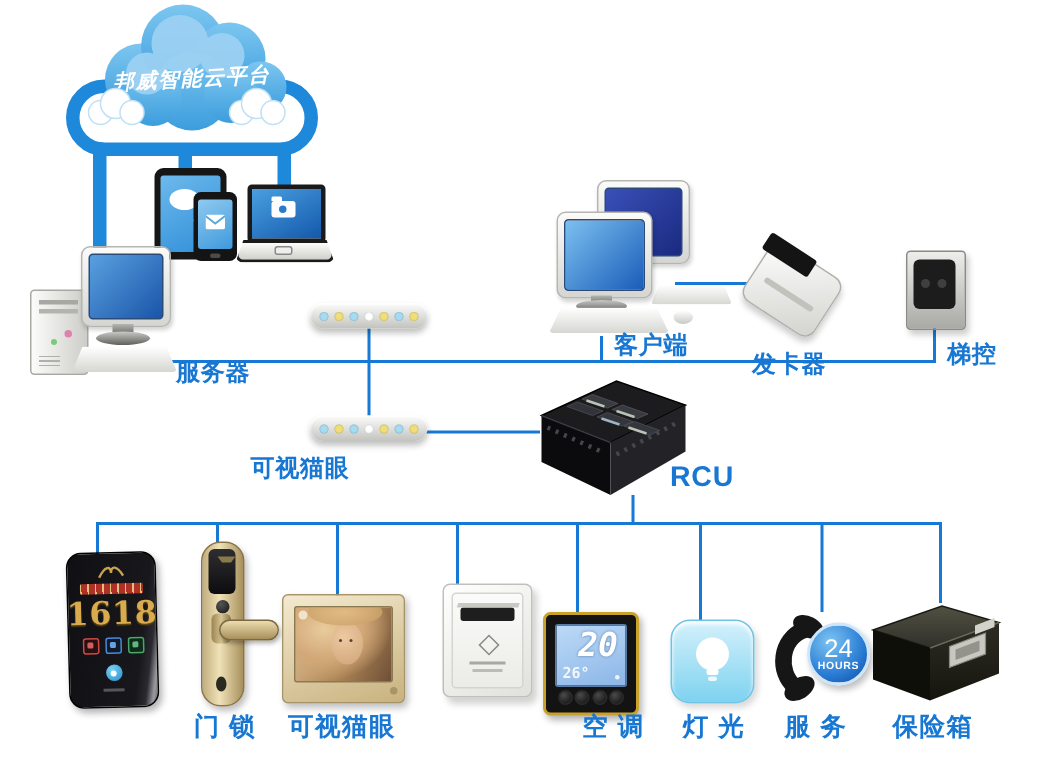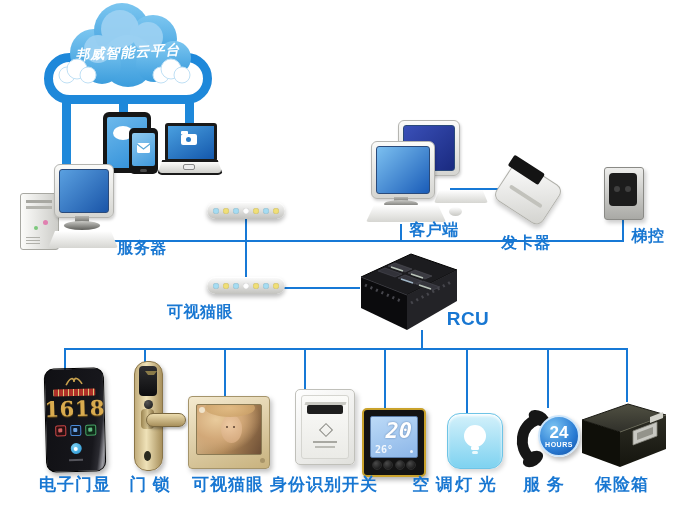--- a/index.html
+++ b/index.html
@@ -284,21 +284,21 @@
 
   <div class="dev" style="left:512px;top:406px;width:70px;height:64px">
     <svg class="a" style="left:0;top:2px" width="44" height="60" viewBox="0 0 44 60">
       <path d="M24,12 C8,18 6,40 18,50" stroke="#161616" stroke-width="11" fill="none" stroke-linecap="round"></path>
       <ellipse cx="27" cy="10" rx="11" ry="7" transform="rotate(28 27 10)" fill="#161616"></ellipse>
       <ellipse cx="21" cy="51" rx="11" ry="7" transform="rotate(-32 21 51)" fill="#161616"></ellipse>
     </svg>
     <div class="a" style="left:26px;top:9px;width:42px;height:42px;border-radius:50%;border:2px solid #cfe6fa;box-sizing:border-box;
                 background:radial-gradient(circle at 35% 28%,#7cc4f2,#2a7cd4 60%,#0e4a9e);
                 display:flex;flex-direction:column;align-items:center;justify-content:center;color:#fff;box-shadow:2px 3px 4px rgba(0,0,0,.25)">
-      <div style="font-size:17px;font-weight:bold;line-height:1">24</div>
+      <div style="font-size:17px;font-weight:normal;line-height:1">24</div>
       <div style="font-size:7px;font-weight:bold;letter-spacing:.5px">HOURS</div>
     </div>
   </div>
 
   <svg class="a dev" style="left:576px;top:400px" width="94" height="70" viewBox="0 0 94 70">
     <defs>
       <linearGradient id="st" x1="0" y1="0" x2="0" y2="1">
         <stop offset="0" stop-color="#505042"></stop>
           <stop offset="1" stop-color="#30302a"></stop>
       </linearGradient>
@@ -316,22 +316,20 @@
     <polygon points="61,33 77,27 77,34 61,40" fill="#93938b"></polygon>
   </svg>
 
   <div class="lbl" style="left:112px;top:238px;width:60px">服务器</div>
   <div class="lbl" style="left:408px;top:220px;width:52px">客户端</div>
   <div class="lbl" style="left:500px;top:233px;width:52px">发卡器</div>
   <div class="lbl" style="left:629px;top:226px;width:38px">梯控</div>
   <div class="lbl" style="left:158px;top:302px;width:84px">可视猫眼</div>
   <div class="lbl" style="left:446px;top:308px;width:44px;font-size:19px">RCU</div>
 
-  <div class="lbl lbl2" style="left:39px;top:473px;width:70px">电子门显</div>
   <div class="lbl lbl2" style="left:192px;top:473px;width:70px">可视猫眼</div>
   <div class="lbl lbl2" style="left:119px;top:473px;width:62px">门 锁</div>
-  <div class="lbl lbl2" style="left:267px;top:473px;width:114px">身份识别开关</div>
-  <div class="lbl lbl2" style="left:406px;top:473px;width:54px">空 调</div>
+  <div class="lbl lbl2" style="left:382px;top:473px;width:54px">空 调</div>
   <div class="lbl lbl2" style="left:449px;top:473px;width:54px">灯 光</div>
   <div class="lbl lbl2" style="left:517px;top:473px;width:54px">服 务</div>
   <div class="lbl lbl2" style="left:594px;top:473px;width:56px">保险箱</div>
 
 </div>
 
 </body></html>

